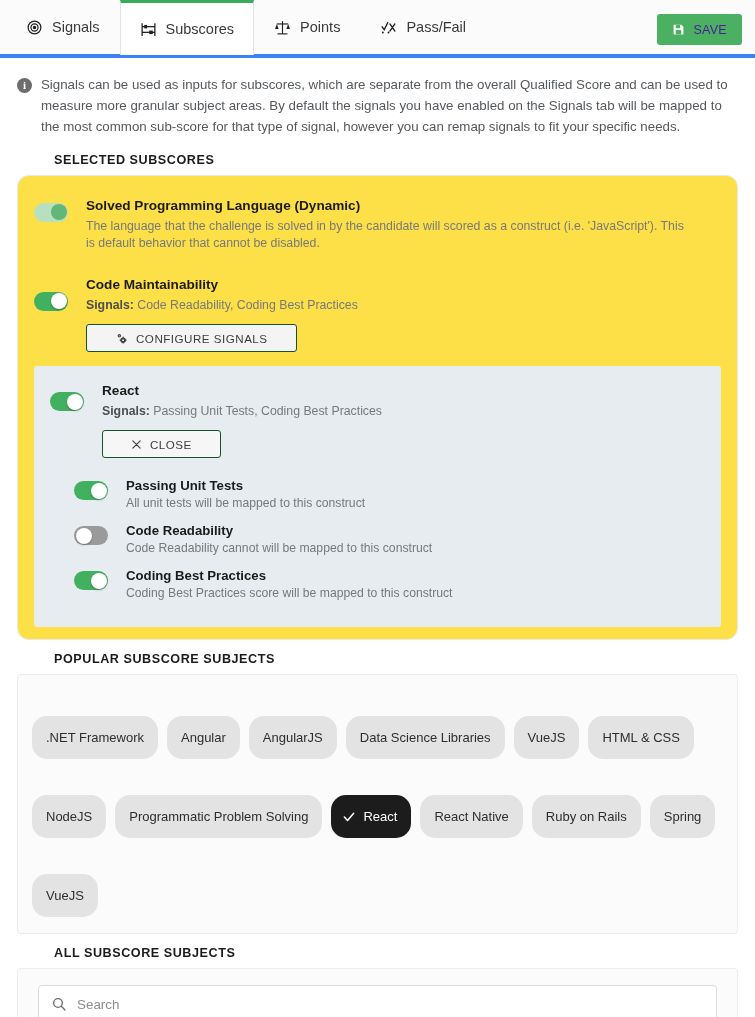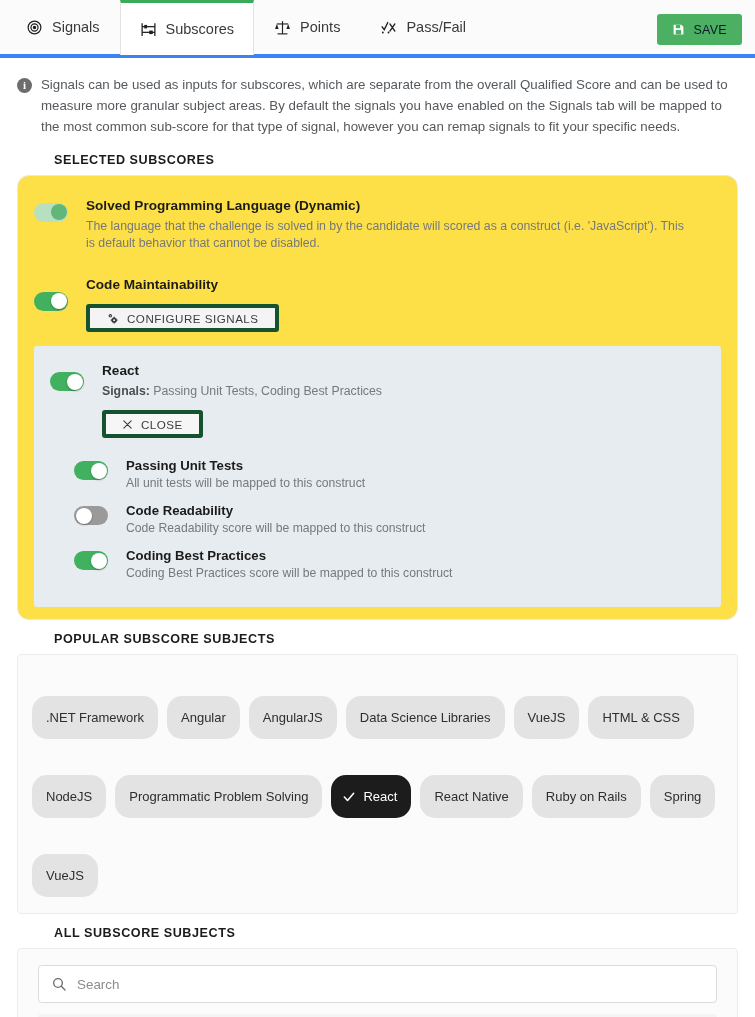--- a/index.html
+++ b/index.html
@@ -50,21 +50,21 @@
   .save-btn {
     position: absolute;
     right: 13px;
     top: 14px;
     height: 31px;
     display: flex;
     align-items: center;
     gap: 8px;
     padding: 0 15px;
     background: #4bb062;
-    color: #0f172a;
+    color: #4c1d95;
     border: none;
     border-radius: 3px;
     font-size: 12.5px;
     font-family: "Liberation Sans", sans-serif;
     letter-spacing: .3px;
     cursor: pointer;
   }
 
   
   .info {
@@ -153,23 +153,23 @@
   .switch.on .knob { left: auto; right: 1.5px; }
   .switch.disabled { background: #b7e0c1; cursor: default; }
   .switch.disabled .knob { left: auto; right: 1.5px; background: #62b678; box-shadow: none; }
 
   
   .mini-btn {
     display: inline-flex;
     align-items: center;
     gap: 8px;
     height: 28px;
-    padding: 0 16px;
+    padding: 0 28px;
     background: #f4f4f4;
-    border: 4px solid #14532d;
+    border: 1px solid #14532d;
     border-radius: 3px;
     font-size: 11.6px;
     letter-spacing: .5px;
     color: #3c3c3c;
     font-family: "Liberation Sans", sans-serif;
     cursor: pointer;
     margin-top: 10px;
   }
 
   
@@ -357,20 +357,23 @@
   </div>
 
   <div class="sub-row" style="padding-top:18px;">
     <div class="tg-col" style="min-height:54px;">
       <div class="switch on">
           <span class="knob"></span>
         </div>
     </div>
     <div class="sub-body">
       <div class="sub-title">Code Maintainability</div>
+      <div class="sub-desc">
+        <span class="sig-label">Signals:</span><span> Code Readability, Coding Best Practices</span>
+      </div>
       <button class="mini-btn">
         <span style="display:flex;align-items:center;">
           <svg width="13" height="13" viewBox="0 0 24 24" fill="#3c3c3c">
             <circle cx="8" cy="7" r="3.2"></circle>
               <circle cx="8" cy="7" r="1.1" fill="#f4f4f4"></circle>
             <circle cx="15" cy="15" r="5"></circle>
               <circle cx="15" cy="15" r="1.8" fill="#f4f4f4"></circle>
             <rect x="14" y="8.6" width="2" height="2.6"></rect>
               <rect x="14" y="18.8" width="2" height="2.6"></rect>
             <rect x="8.6" y="14" width="2.6" height="2"></rect>
@@ -420,21 +423,21 @@
       </div>
 
       <div class="nested-row">
         <div class="tg-col" style="min-height:0;">
           <div class="switch">
               <span class="knob"></span>
             </div>
         </div>
         <div class="nested-body">
           <div class="nested-title">Code Readability</div>
-          <div class="nested-desc">Code Readability score will be mapped to this construct</div>
+          <div class="nested-desc">Code Readability cannot will be mapped to this construct</div>
         </div>
       </div>
 
       <div class="nested-row">
         <div class="tg-col" style="min-height:0;">
           <div class="switch on">
               <span class="knob"></span>
             </div>
         </div>
         <div class="nested-body">

